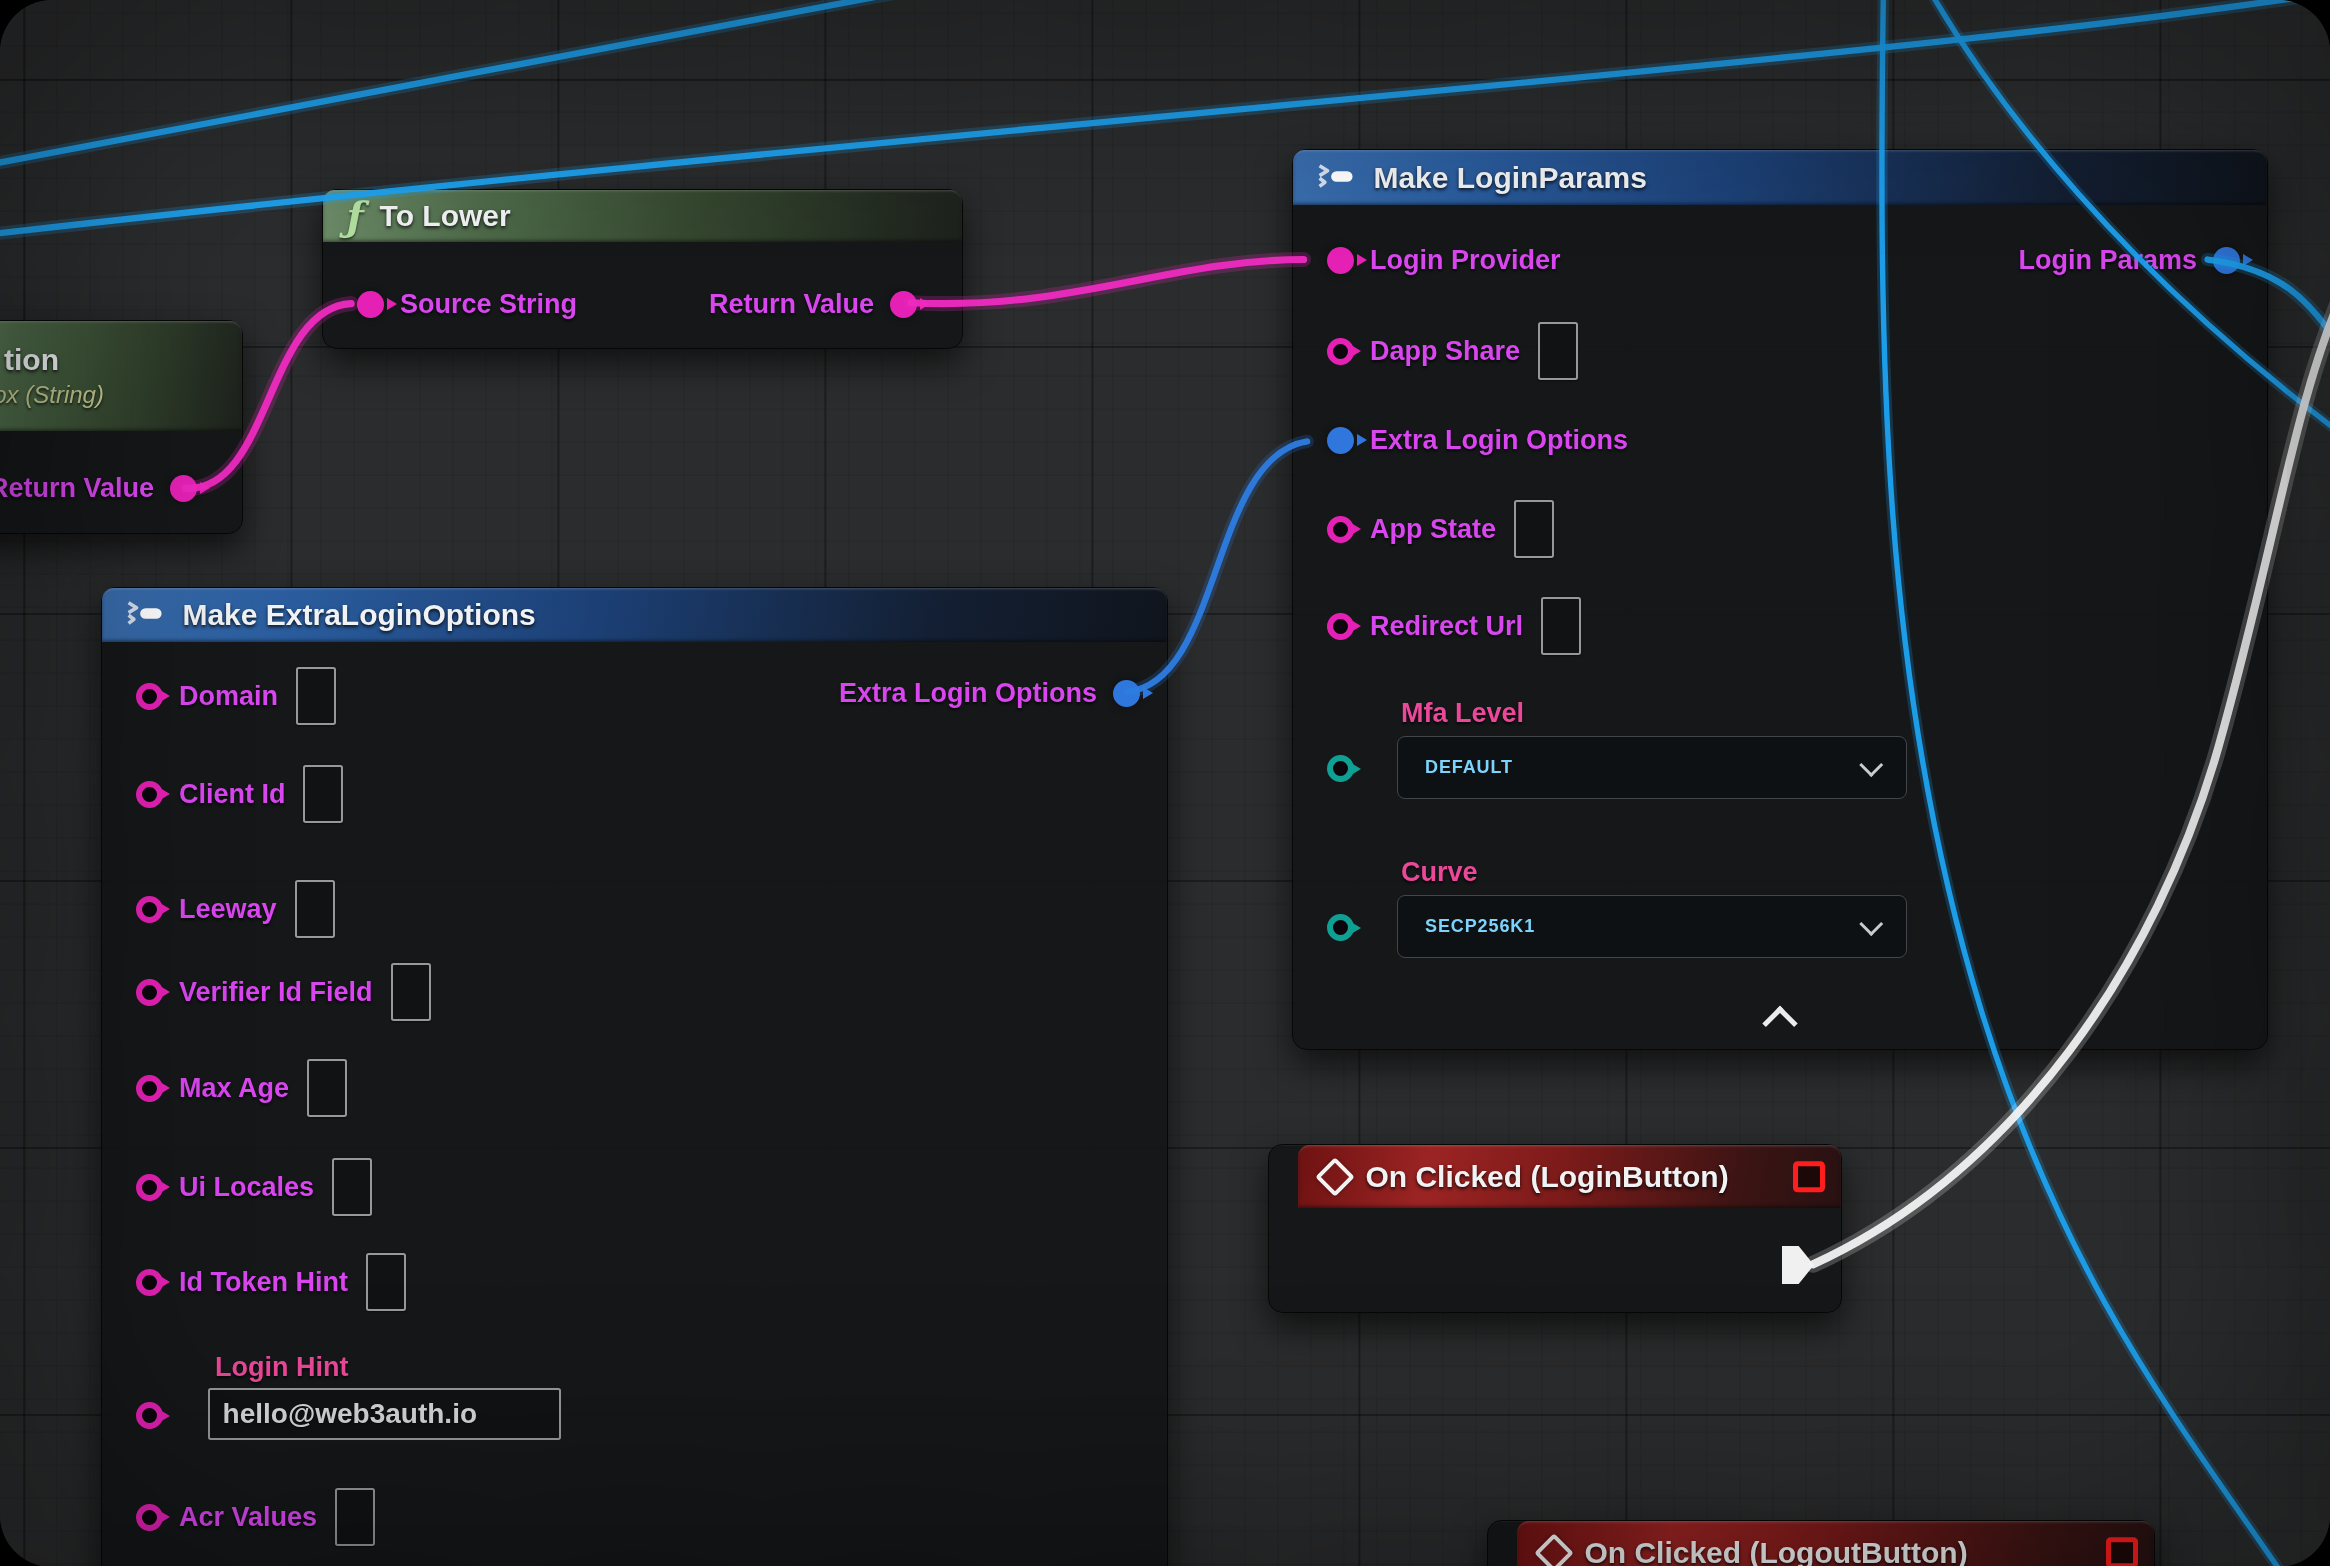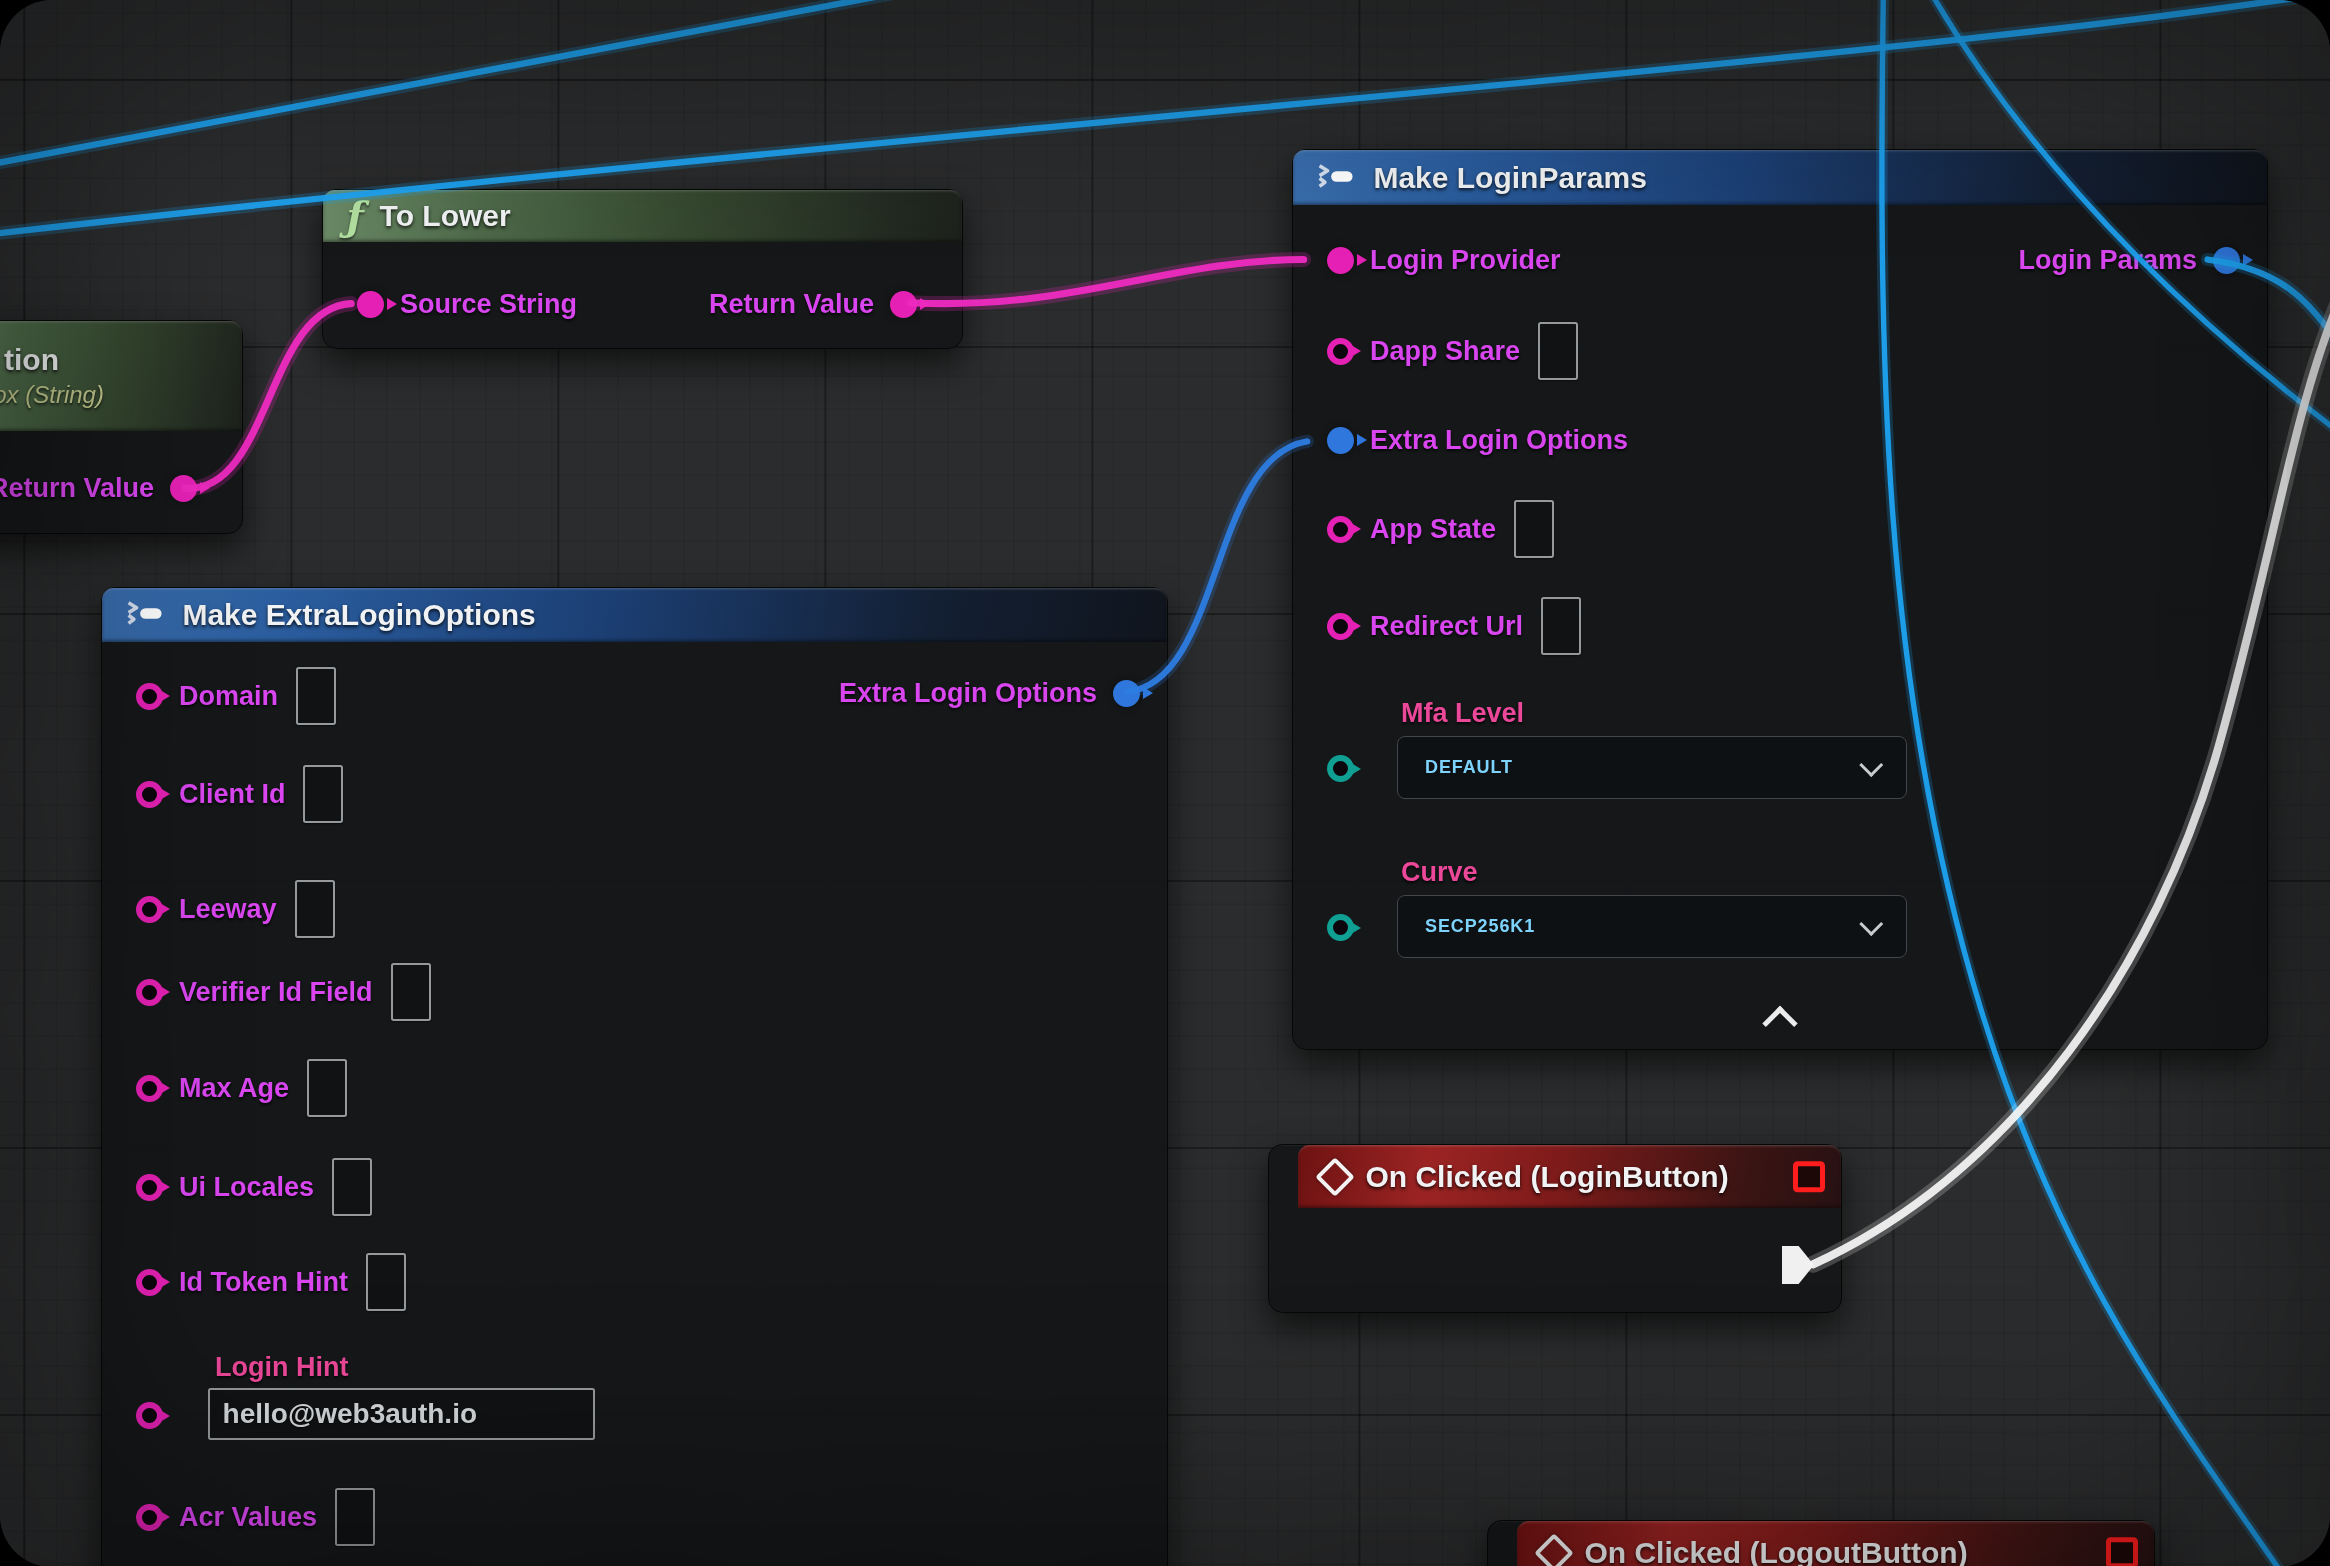--- a/index.html
+++ b/index.html
@@ -167,21 +167,21 @@
               <span class="tail"></span>
             </span>
             <span class="plabel">Id Token Hint</span>
             <span class="vbox"></span>
           </div>
           <div class="fieldrow" style="top: 764px; height: 99px;">
             <span class="fieldlabel" style="left: 113px; top: 0px;">Login Hint</span>
             <span class="pin hollow magenta" style="top: 50px;">
               <span class="tail"></span>
             </span>
-            <div class="tinput" style="left: 106px; width: 387px; top: 36px;">
+            <div class="tinput" style="left: 106px; width: 353px; top: 36px;">
               <span class="tvalue">hello@web3auth.io</span>
             </div>
           </div>
           <div class="row" style="top: 900px;">
             <span class="pin hollow magenta">
               <span class="tail"></span>
             </span>
             <span class="plabel">Acr Values</span>
             <span class="vbox"></span>
           </div>

